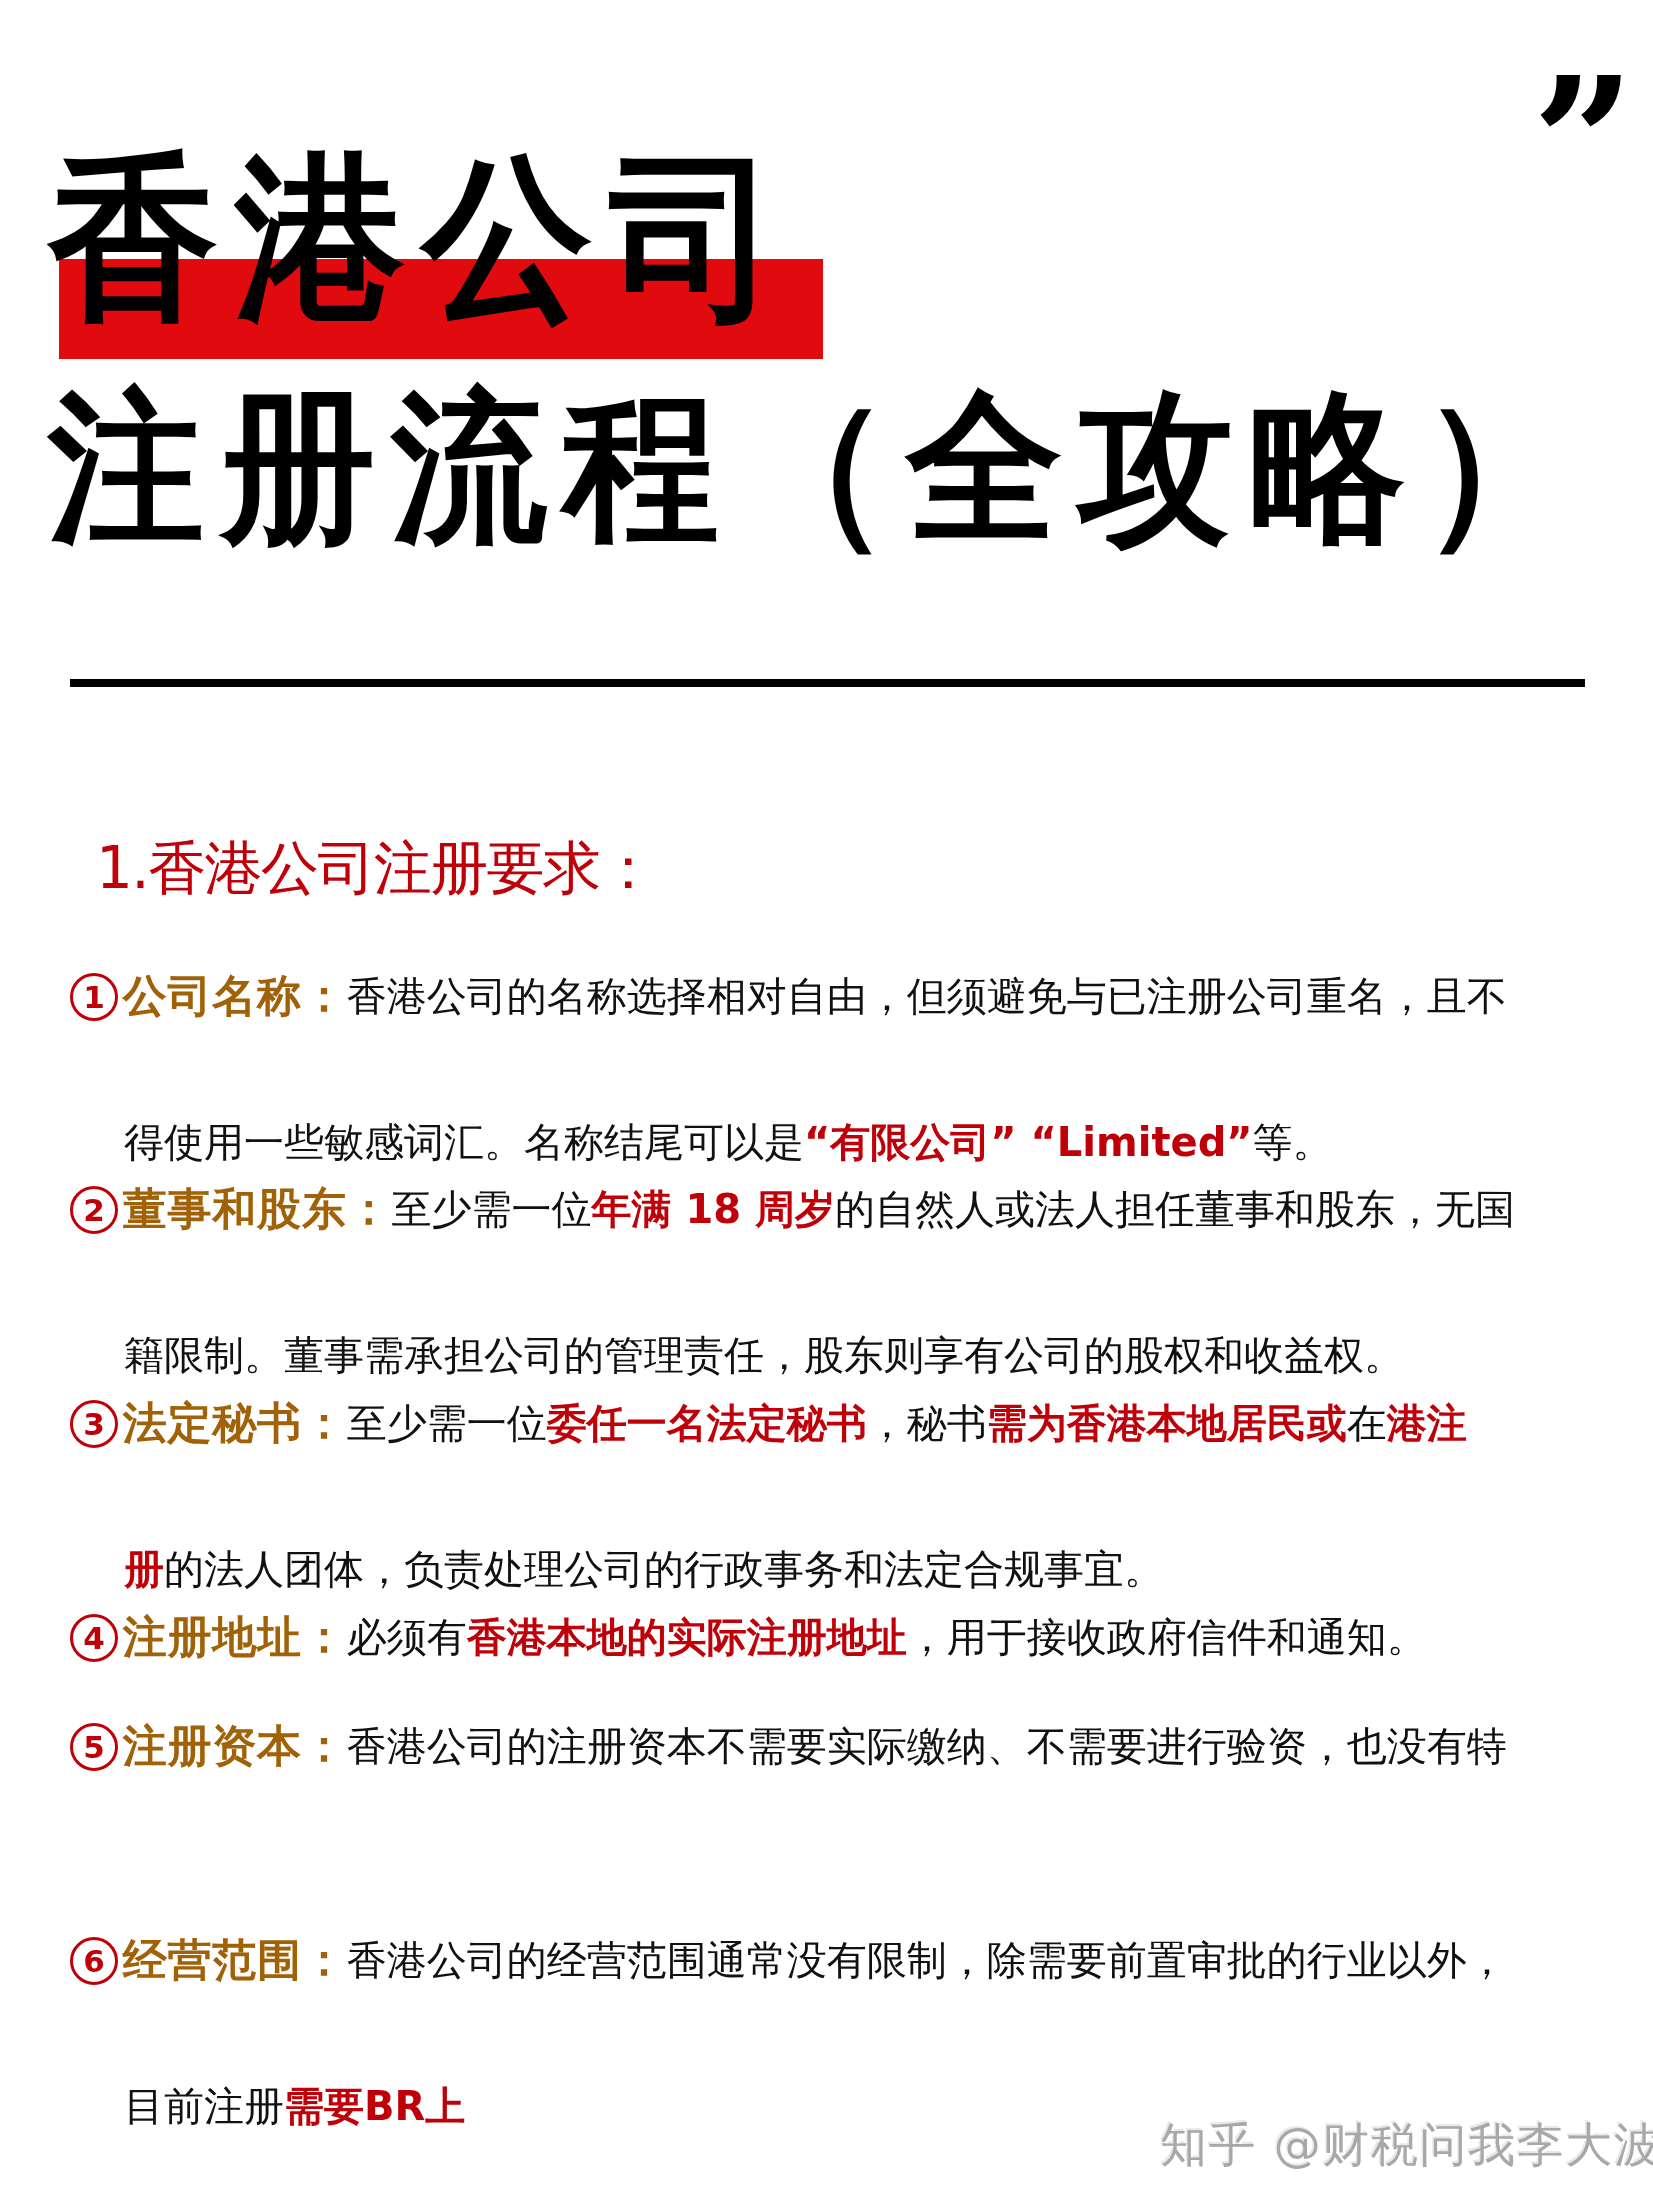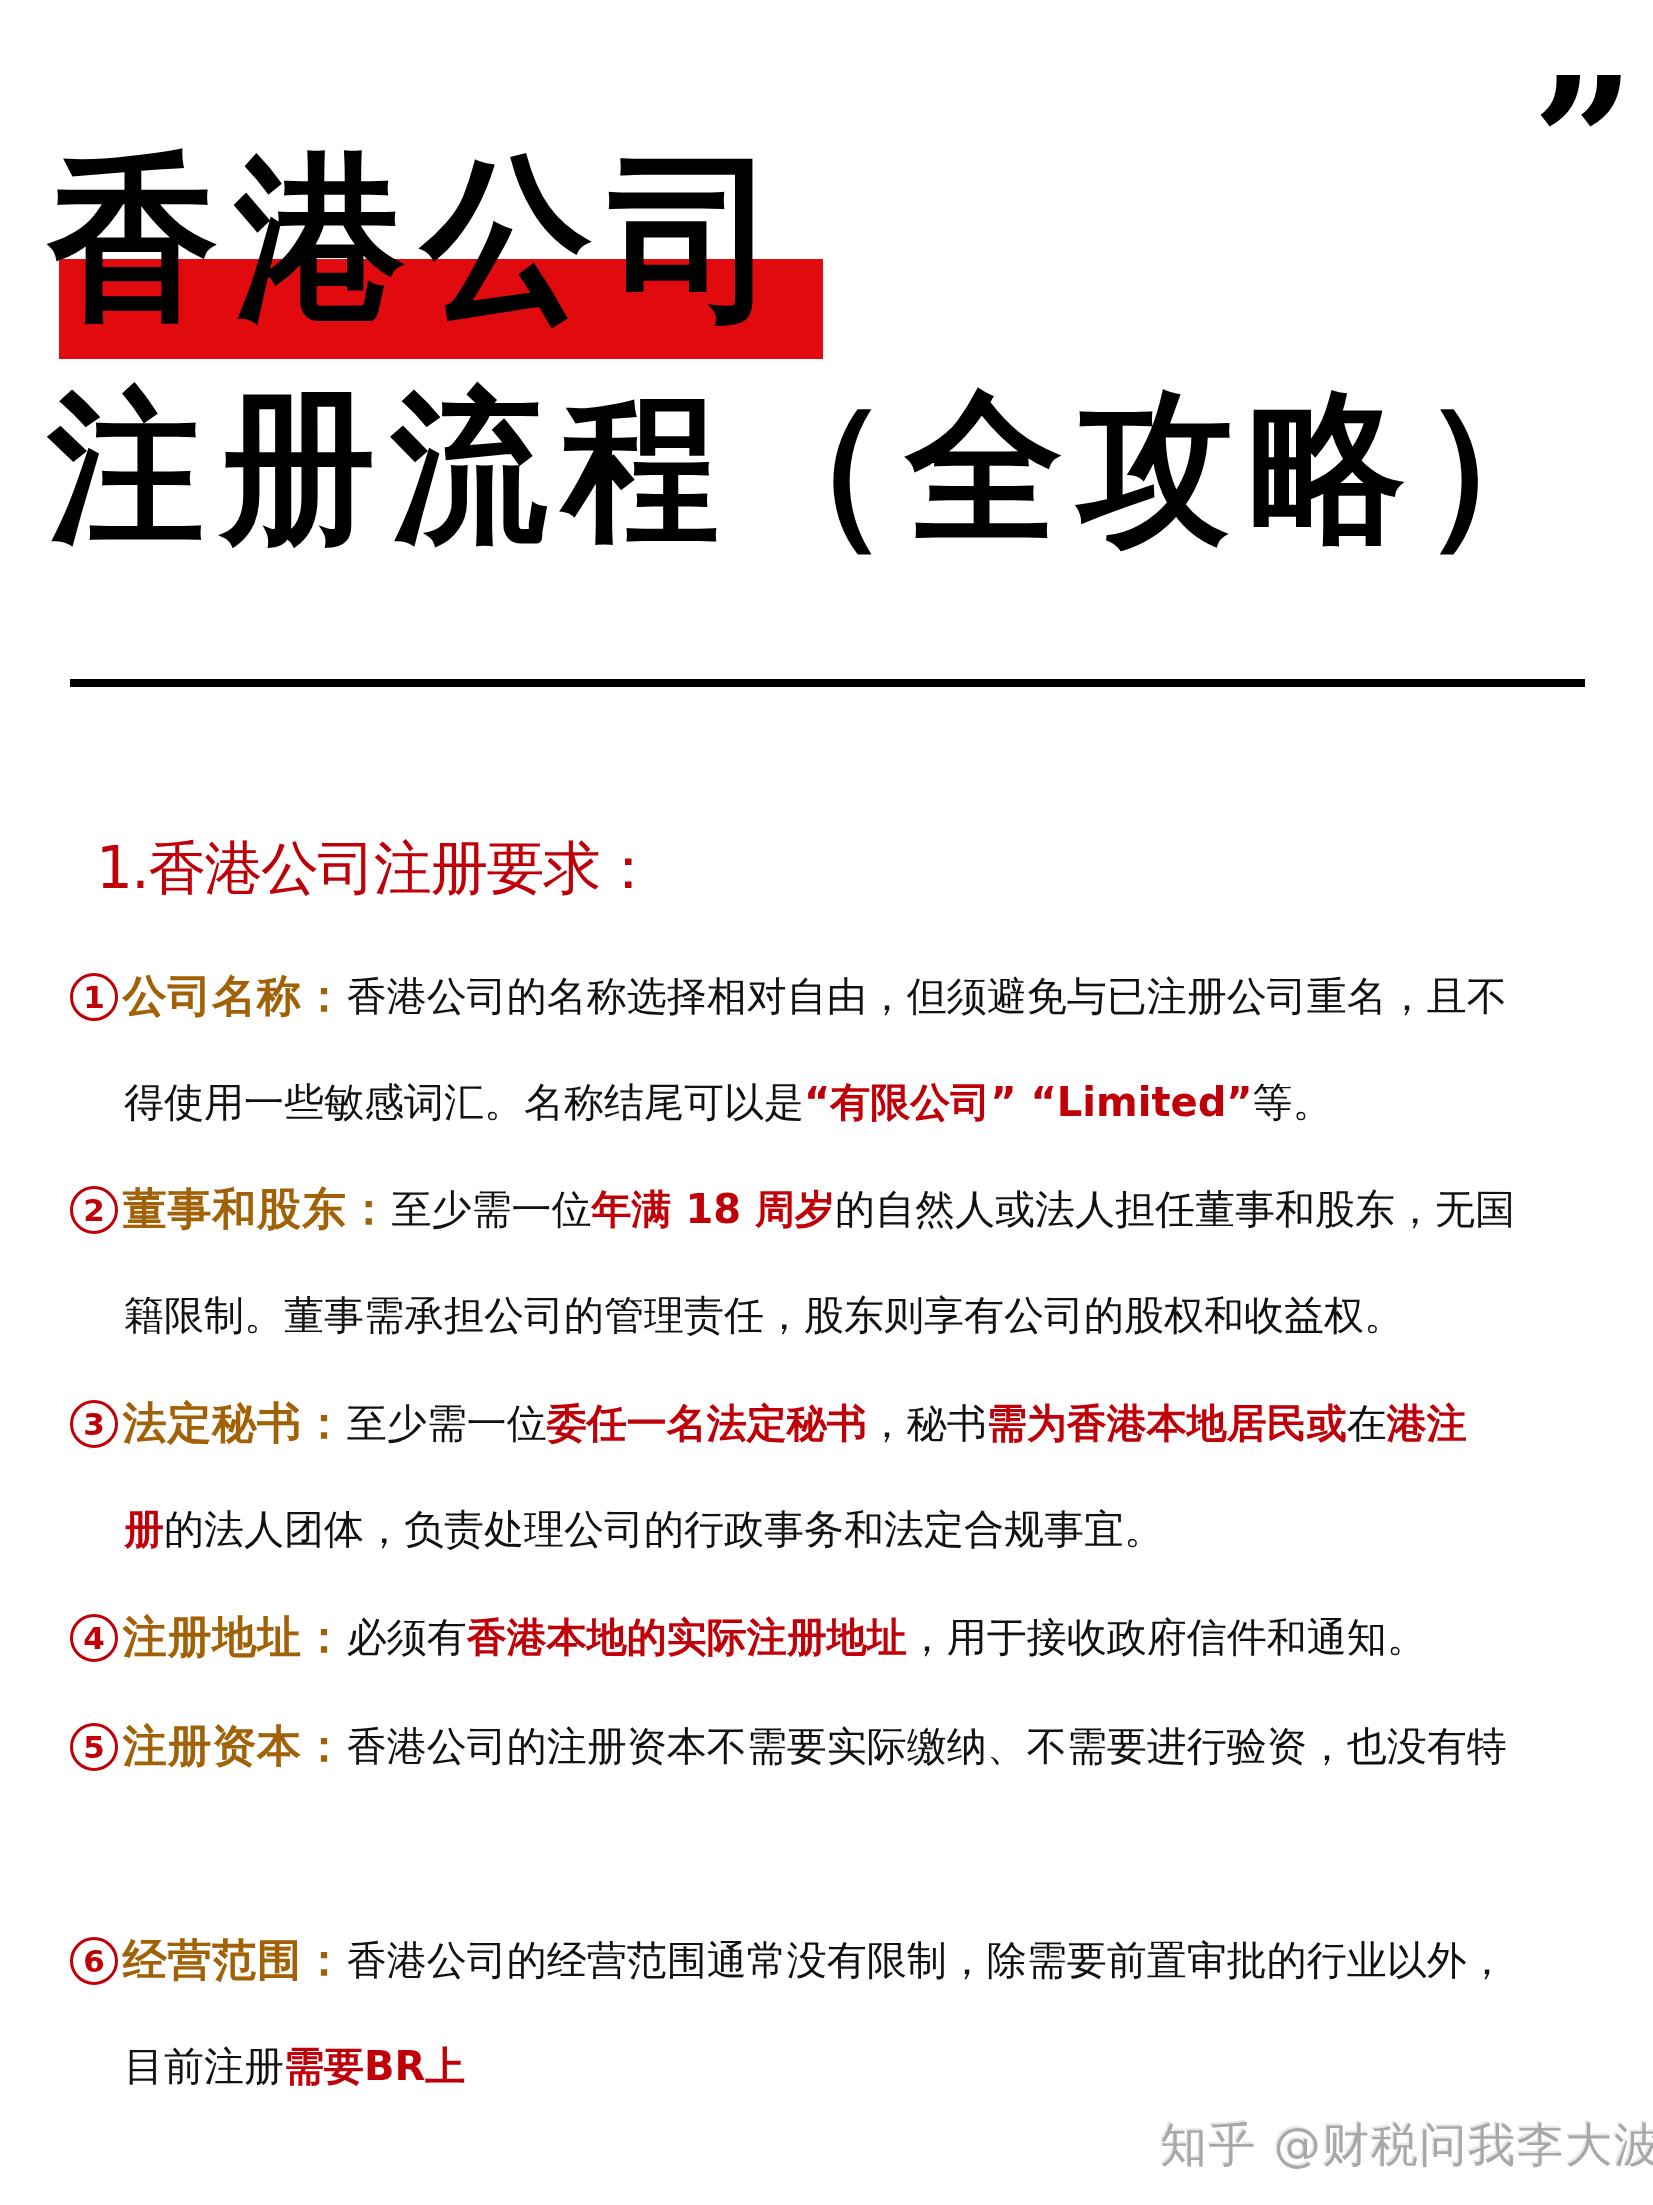--- a/index.html
+++ b/index.html
@@ -10,21 +10,21 @@
   .title-bar { position: absolute; left: 59px; top: 259px; width: 764px; height: 100px; background: #e10a0e; }
   .title { position: absolute; left: 48px; font-family: "DejaVu Serif", serif; font-weight: bold;
            color: #000; line-height: 1; white-space: nowrap; }
   .title-1 { top: 148px; font-size: 170px; letter-spacing: 17px; transform: scaleY(1.05); transform-origin: left top; }
   .title-2 { top: 385px; font-size: 156px; letter-spacing: 15.6px; transform: scaleY(1.05); transform-origin: left top; }
   .rule { position: absolute; left: 70px; top: 679px; width: 1515px; height: 7.8px; background: #000; }
   .section-heading { position: absolute; left: 70px; top: 839px; font-size: 58px; font-weight: normal;
                      color: #c00008; white-space: nowrap; line-height: 1; letter-spacing: -1.6px; margin-left: 26px; }
   .item { position: absolute; left: 70px; width: 1556px; }
   .line { height: 106px; line-height: 62px; font-size: 40px; white-space: nowrap; display: flex; align-items: flex-start; }
-  .line.cont { padding-left: 54px; }
+  .line.cont { padding-left: 54px; margin-top: 40px; }
   .num { display: inline-flex; width: 42px; height: 42px; border: 3.9px solid #c00008; border-radius: 50%;
          color: #c00008; font-weight: bold; font-size: 31px; line-height: 42px; justify-content: center;
          align-items: center; margin-top: 7.8px; margin-right: 4.7px; box-sizing: content-box; }
   .label { font-weight: bold; color: #a16207; font-size: 44px; letter-spacing: 0.8px; }
   .body-text { color: #111; letter-spacing: 0px; }
   .hl { color: #c00008; font-weight: bold; }
   .watermark { position: absolute; left: 1160px; top: 2114px; font-size: 47px; color: #a8a8a8;
                white-space: nowrap; text-shadow: 2.3px 2.3px 0 #ffffff, -1.6px -1.6px 0 #e8e8e8; letter-spacing: 1.6px; }
 </style>
 </head>

